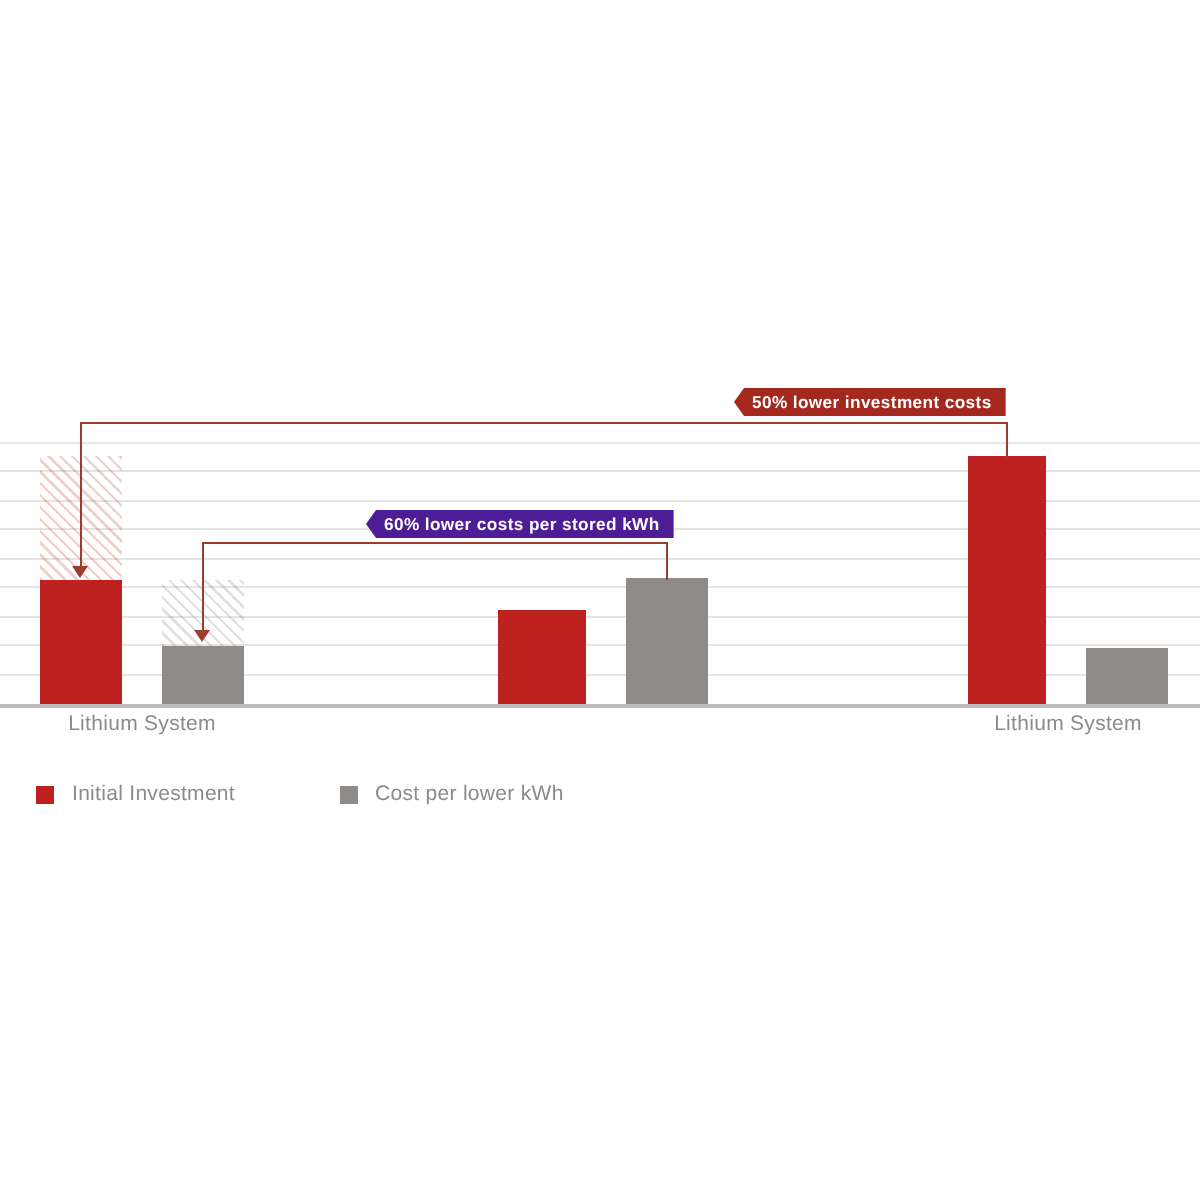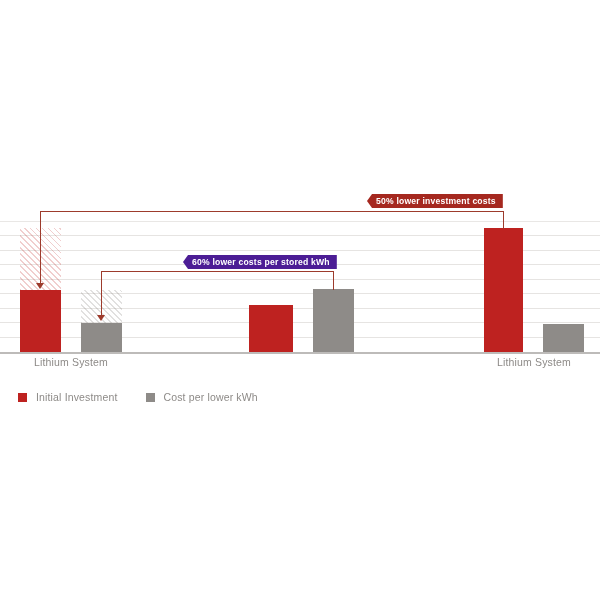--- a/index.html
+++ b/index.html
@@ -79,21 +79,21 @@
     clip-path:polygon(0% 50%, 5px 0%, 100% 0%, 100% 100%, 5px 100%);
   }
   .callout.red{background:#a5281f;}
   .callout.gray{background:#4c1d95;}
 
   
   #legend{
     position:absolute;
     left:18px;top:391px;
     display:flex;align-items:center;
-    gap:28px;
+    gap:52px;
   }
   .legend-item{display:flex;align-items:center;gap:9px;}
   .swatch{width:9px;height:9px;display:block;}
   .swatch.red{background:#be2220;}
   .swatch.gray{background:#8e8b88;}
   .legend-label{
     font-size:10.5px;color:#8d8a87;white-space:nowrap;letter-spacing:.15px;
   }
 </style>
 </head>

